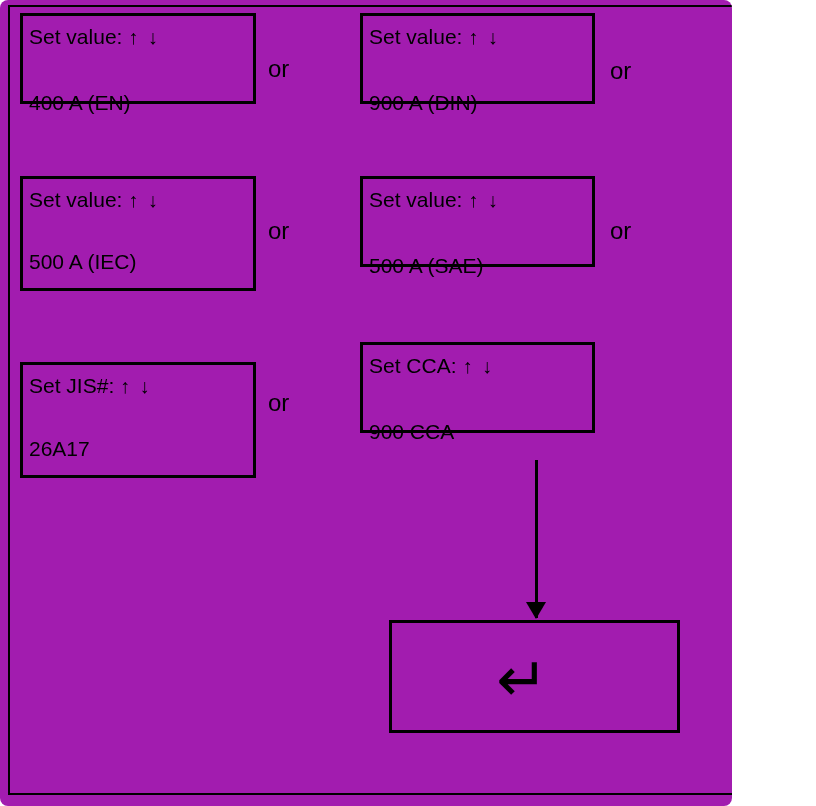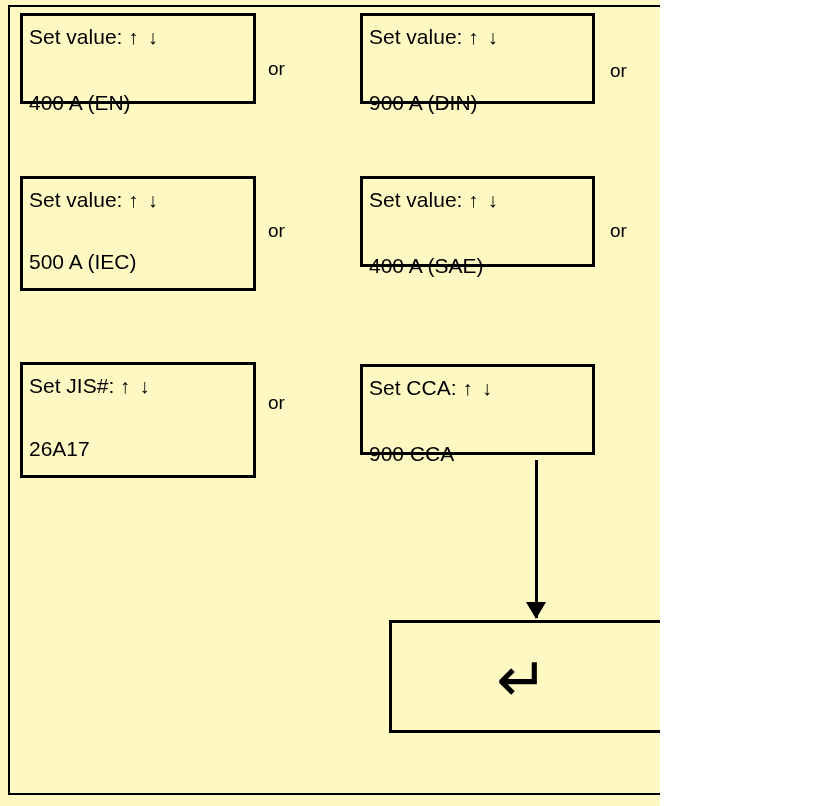--- a/index.html
+++ b/index.html
@@ -6,24 +6,25 @@
     margin: 0;
     padding: 0;
     background: #ffffff;
   }
   body {
     font-family: "Liberation Sans", sans-serif;
     -webkit-font-smoothing: none;
   }
   #page {
     position: relative;
-    width: 660px;
+    width: 732px;
     height: 806px;
-    background: #fef9c3;
+    background: #a21caf;
     overflow: hidden;
+    border-radius: 8px;
   }
   
   .outer-frame {
     position: absolute;
     left: 8px;
     top: 5px;
     width: 782px;
     height: 790px;
     border: 2px solid #000000;
     box-sizing: border-box;
@@ -55,21 +56,21 @@
     bottom: 16px;
     margin-top: 20px;
   }
   .arrows {
     font-size: 20px;
     letter-spacing: 2px;
   }
   
   .or-label {
     position: absolute;
-    font-size: 19px;
+    font-size: 24px;
     line-height: 21px;
     color: #000000;
   }
   
   .flow-arrow {
     position: absolute;
   }
   .flow-arrow .shaft {
     position: absolute;
     left: 0;
@@ -134,34 +135,34 @@
     </span>
     <span class="lcd-line val-inside">500 A (IEC)</span>
   </div>
   <div class="or-label" style="left:268px; top:220px;">or</div>
 
   <div class="lcd-box" style="left:360px; top:176px; width:235px; height:91px;">
     <span class="lcd-line top">
       <span>Set value:</span>
       <span class="arrows">↑ ↓</span>
     </span>
-    <span class="lcd-line val-overflow">400 A (SAE)</span>
+    <span class="lcd-line val-overflow">500 A (SAE)</span>
   </div>
   <div class="or-label" style="left:610px; top:220px;">or</div>
 
   <div class="lcd-box" style="left:20px; top:362px; width:236px; height:116px;">
     <span class="lcd-line top">
       <span>Set JIS#:</span>
       <span class="arrows">↑ ↓</span>
     </span>
     <span class="lcd-line val-inside">26A17</span>
   </div>
   <div class="or-label" style="left:268px; top:392px;">or</div>
 
-  <div class="lcd-box" style="left:360px; top:342px; width:235px; height:91px;margin-top:22px;">
+  <div class="lcd-box" style="left:360px; top:342px; width:235px; height:91px;">
     <span class="lcd-line top">
       <span>Set CCA:</span>
       <span class="arrows">↑ ↓</span>
     </span>
     <span class="lcd-line val-overflow">900 CCA</span>
   </div>
 
   <div class="flow-arrow" style="left:535px; top:460px; height:158px;">
     <div class="shaft"></div>
     <div class="head"></div>

